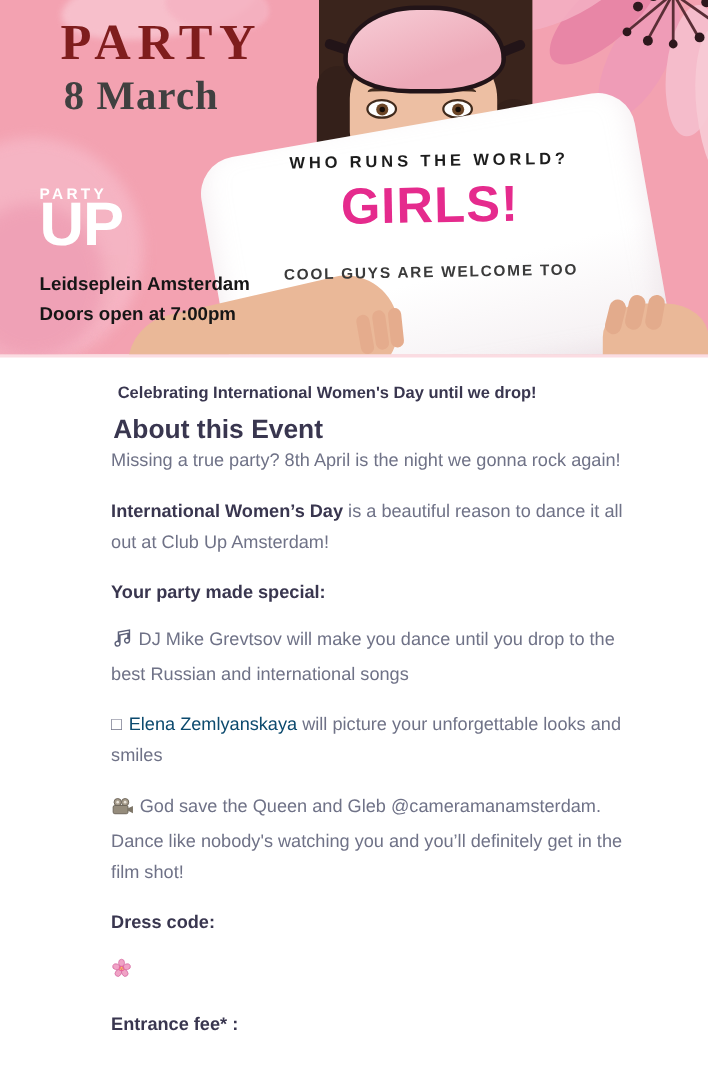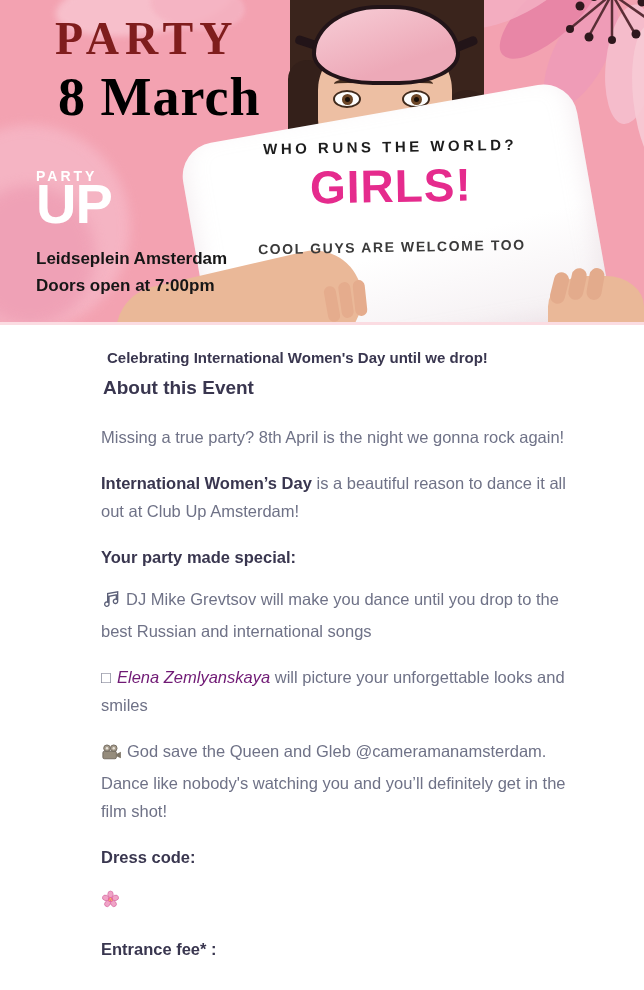--- a/index.html
+++ b/index.html
@@ -48,36 +48,36 @@
   .rf2 { left:570px; top:268px; transform:rotate(12deg); }
   .rf3 { left:588px; top:268px; transform:rotate(10deg); }
 
   .pillow-text { position:absolute; left:252px; top:138px; width:278px; text-align:center; z-index:8; transform:rotate(-1deg); }
   .pt-who { font-size:15px; font-weight:800; letter-spacing:3.5px; color:#1d1d1d; }
   .pt-girls { font-size:46px; font-weight:800; letter-spacing:1px; color:#e52b8d; margin-top:4px; }
   .pt-cool { font-size:14px; font-weight:600; letter-spacing:1.6px; color:#3a3a3a; margin-top:26px; }
 
   .party-block { position:absolute; left:55px; top:12px; z-index:9; font-family:"Liberation Serif", serif; }
   .party-line1 { font-size:46px; font-weight:700; letter-spacing:6px; color:#7f1d1d; }
-  .party-line2 { font-size:54px; font-weight:700; letter-spacing:1px; color:#000000; margin:1px 0 0 3px; }
+  .party-line2 { font-size:37px; font-weight:700; letter-spacing:1px; color:#404040; margin:1px 0 0 3px; }
 
   .logo { position:absolute; left:36px; top:168px; z-index:9; color:#fff; }
   .logo-club { font-size:14px; font-weight:700; letter-spacing:3px; }
   .logo-up { font-size:56px; font-weight:700; line-height:.85; letter-spacing:-1px; margin-top:-4px; }
 
   .venue { position:absolute; left:36px; top:246px; z-index:9; font-size:17px; font-weight:700; color:#161616; line-height:26.5px; }
 
   
   .content { padding:11px 62px 16px 101px; }
   .tagline { font-size:15px; font-weight:700; color:#39364f; margin:13px 0 11px 6px; }
-  .about-heading { font-size:19px; font-weight:700; color:#39364f; margin:0 0 24px 2px; }
+  .about-heading { font-size:24px; font-weight:700; color:#39364f; margin:0 0 0 2px; }
   p.body { font-size:16.5px; color:#6f7287; line-height:28px; margin:0 0 18px 0; }
   p.body-bold, .bold-inline { font-size:16.5px; color:#39364f; font-weight:700; }
   p.body-bold { line-height:28px; margin:0 0 14px 0; }
-  a.link { color:#701a75; text-decoration:none; cursor:pointer;font-style:italic; }
+  a.link { color:#0c4a6e; text-decoration:none; cursor:pointer; }
   .emoji-icon { display:inline-block; vertical-align:-4px; margin-right:5px; }
   .tofu { color:#6f7287; }
   .tofu.spaced { margin-right:6px; }
 </style>
 </head>
 <body>
 
 <div class="page">
 
   <div class="banner">

